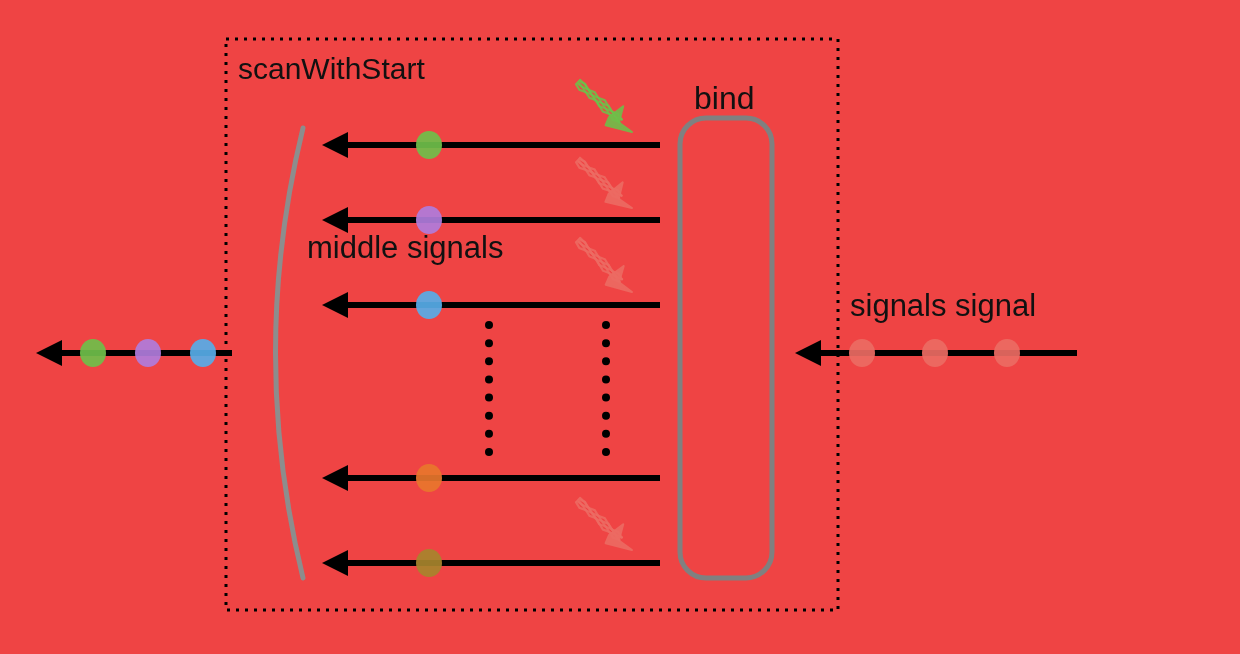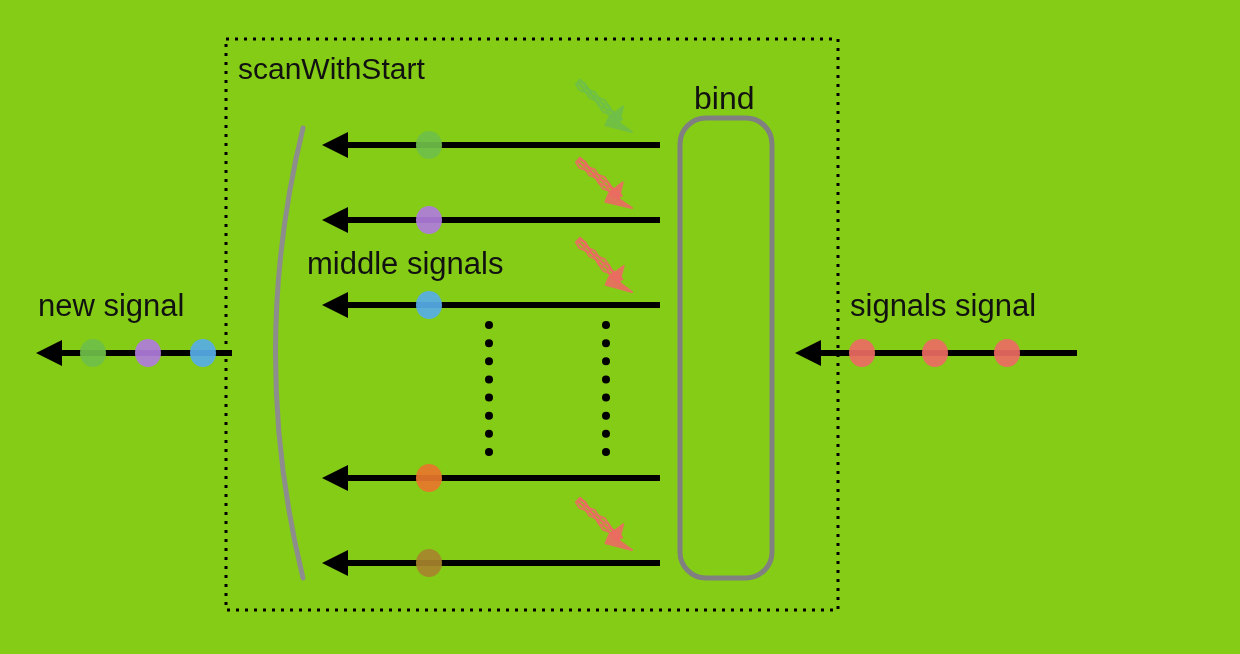--- a/index.html
+++ b/index.html
@@ -7,41 +7,41 @@
     padding: 0;
     background: #ffffff;
   }
   body {
     font-family: "Liberation Sans", sans-serif;
   }
   #canvas {
     position: relative;
     width: 1240px;
     height: 654px;
-    background: #84cc16;
+    background: #ef4444;
     overflow: hidden;
   }
   #canvas svg.layer {
     position: absolute;
     left: 0;
     top: 0;
     width: 1240px;
     height: 654px;
   }
   .lbl {
     position: absolute;
     color: #111111;
     font-family: "Liberation Sans", sans-serif;
     font-weight: 400;
     white-space: nowrap;
     line-height: 1;
   }
   .lbl-scan   { left: 238px; top: 54px;  font-size: 30px; }
   .lbl-bind   { left: 694px; top: 82px;  font-size: 32px; }
-  .lbl-middle { left: 307px; top: 248px; font-size: 31px; }
+  .lbl-middle { left: 307px; top: 232px; font-size: 31px; }
   .lbl-new    { left: 38px;  top: 290px; font-size: 31px; }
   .lbl-orig   { left: 850px; top: 290px; font-size: 31px; }
 </style>
 </head>
 <body>
 
 <div id="canvas">
 
   <svg class="layer" viewBox="0 0 1240 654" xmlns="http://www.w3.org/2000/svg">
 
@@ -132,16 +132,15 @@
         <polygon points="795,353 821,340 821,366" fill="#000000"></polygon>
         <ellipse cx="862" cy="353" rx="13" ry="14" fill="#ec6b63" opacity="0.92"></ellipse>
         <ellipse cx="935" cy="353" rx="13" ry="14" fill="#ec6b63" opacity="0.92"></ellipse>
         <ellipse cx="1007" cy="353" rx="13" ry="14" fill="#ec6b63" opacity="0.92"></ellipse>
       </g>
   </svg>
 
   <div class="lbl lbl-scan">scanWithStart</div>
   <div class="lbl lbl-bind">bind</div>
   <div class="lbl lbl-middle">middle signals</div>
-  <div class="lbl lbl-new">new signal</div>
   <div class="lbl lbl-orig">signals signal</div>
 
 </div>
 
 </body></html>

